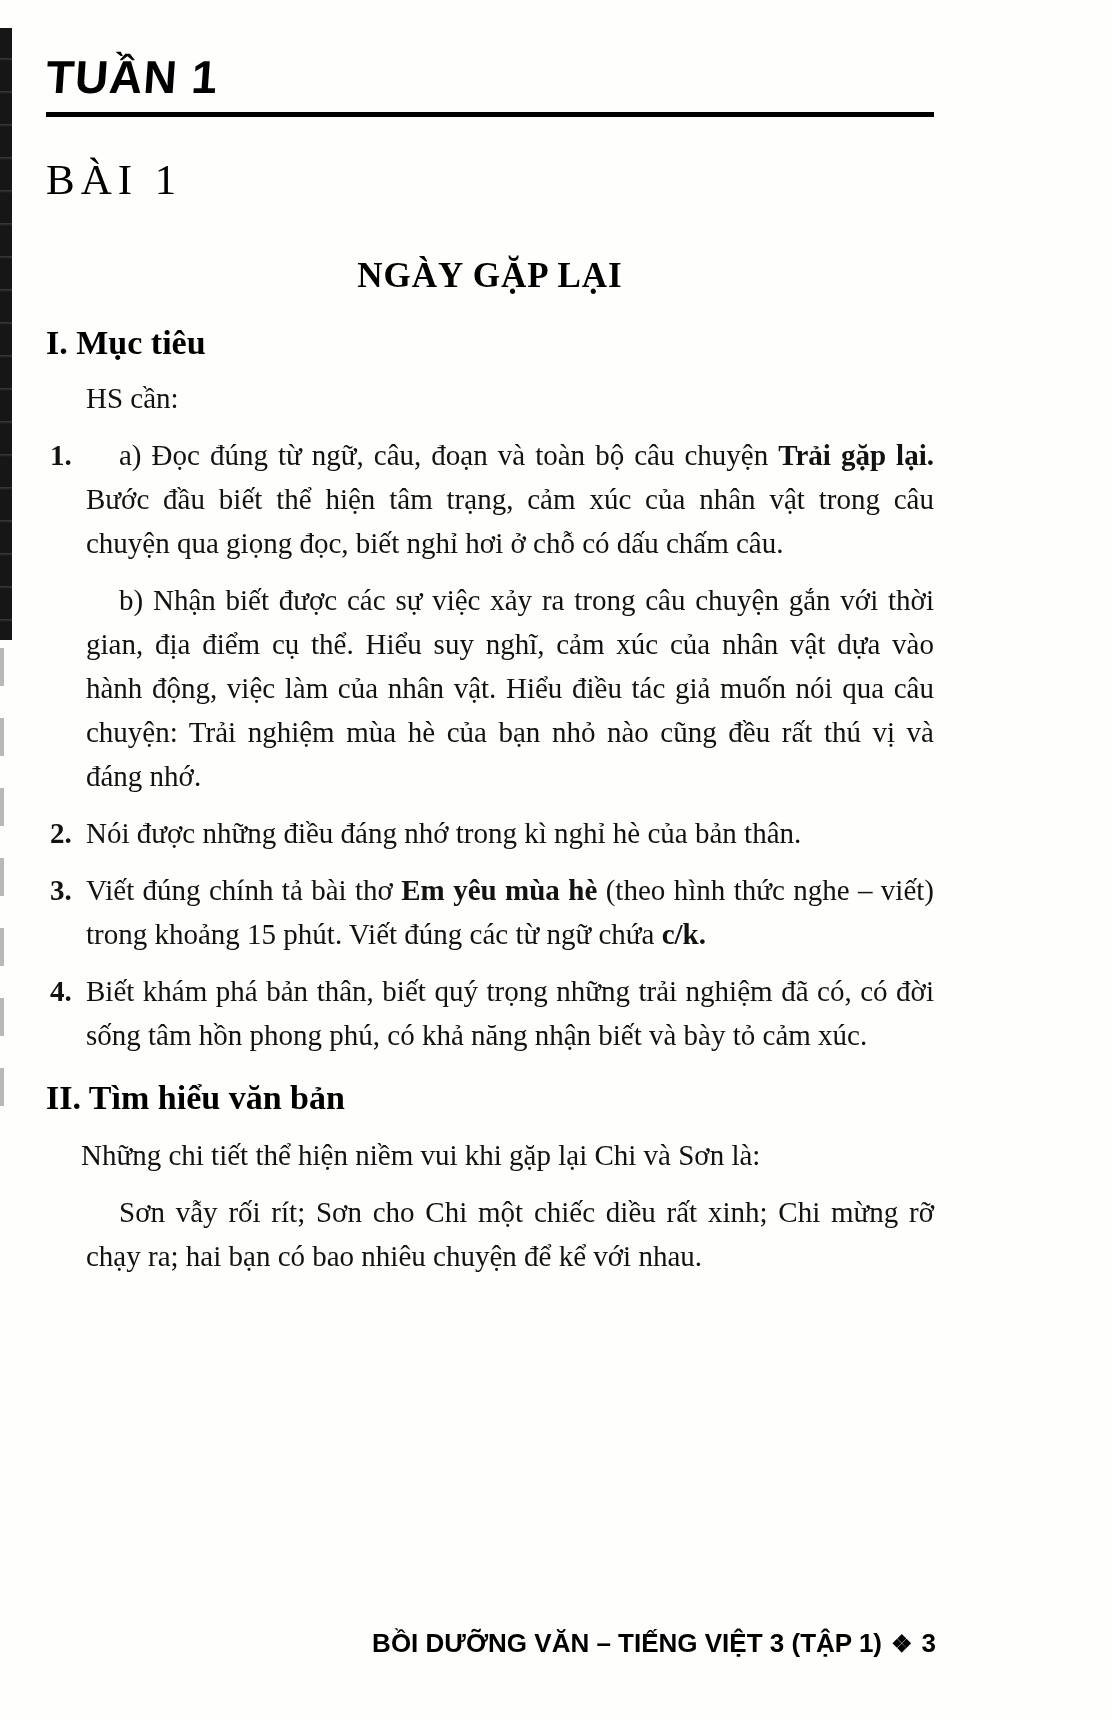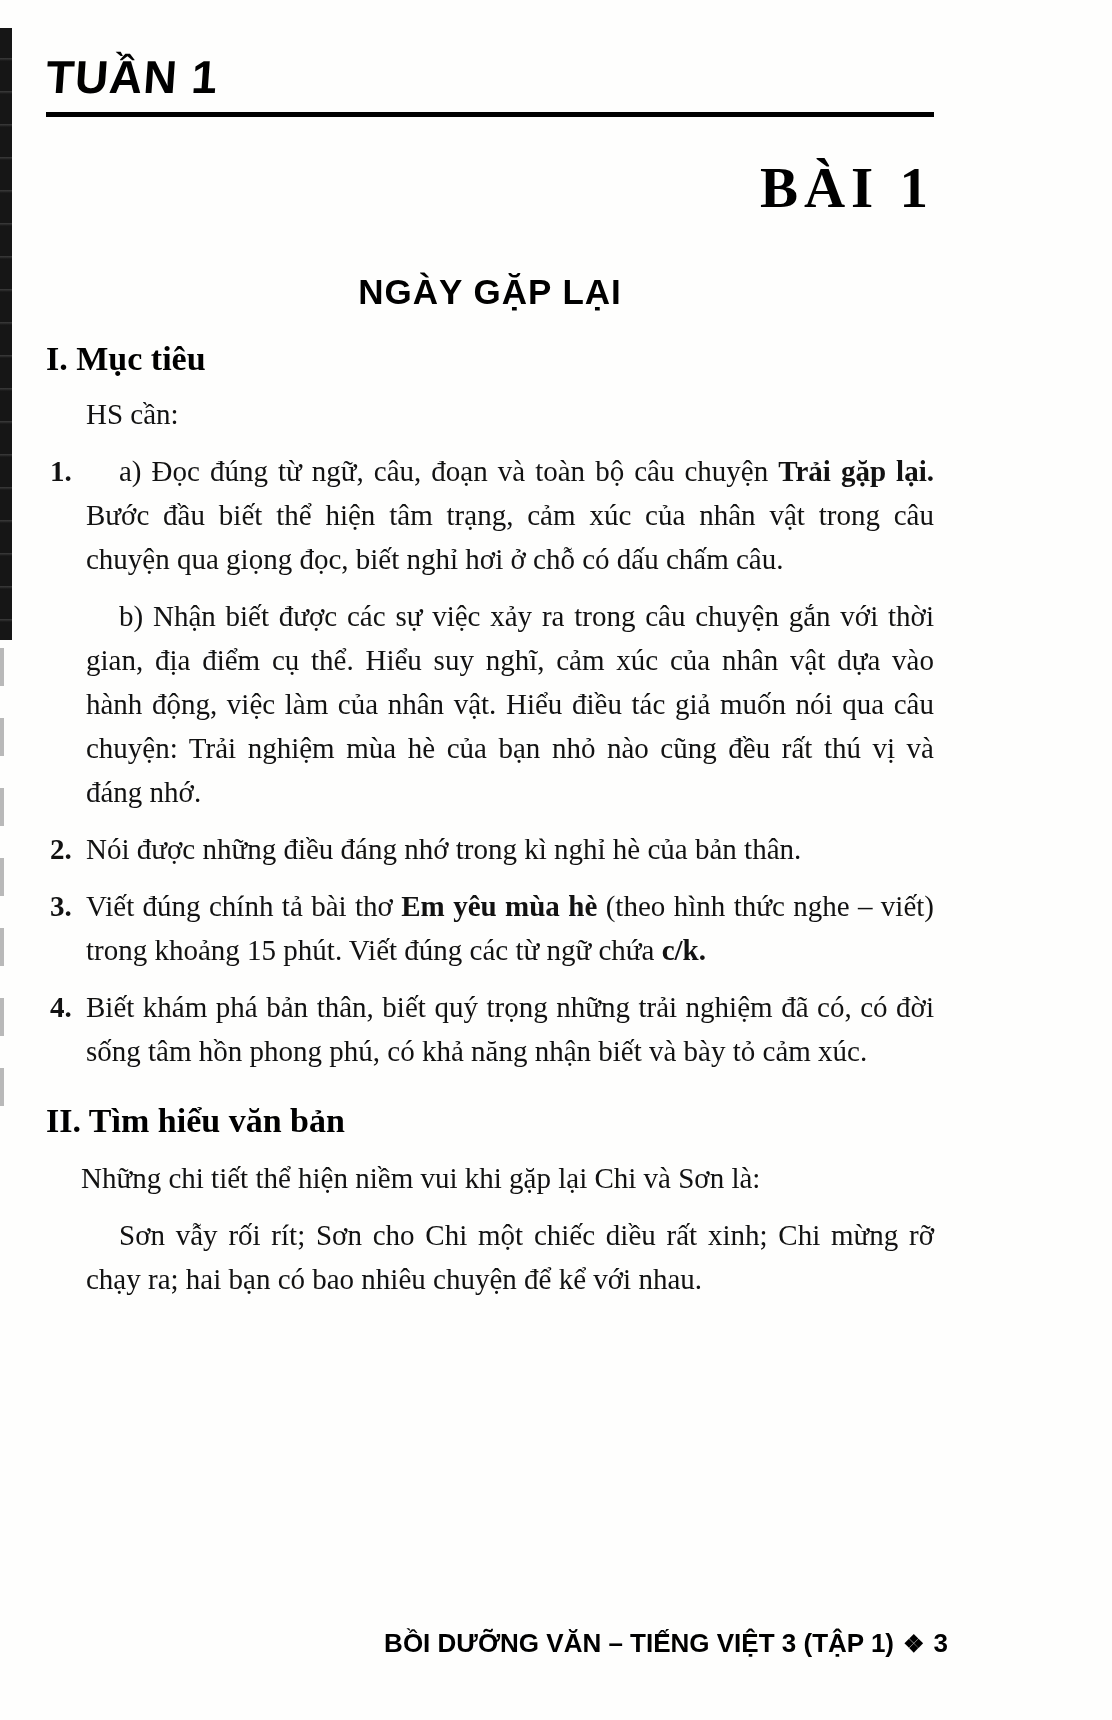--- a/index.html
+++ b/index.html
@@ -37,42 +37,42 @@
     font-family: "Liberation Sans", sans-serif;
     font-weight: 900;
     font-size: 46px;
     letter-spacing: 1px;
     transform: skewX(-4deg);
     color: #000;
   }
   .rule { height: 5px; background: #000; margin-top: 8px; }
   .lesson-title {
     margin: 38px 0 0;
-    text-align: right;
-    font-size: 57px;
-    font-weight: bold;
+    text-align: left;
+    font-size: 43px;
+    font-weight: normal;
     letter-spacing: 6px;
     color: #000;
   }
   .story-title {
     margin: 52px 0 0;
     text-align: center;
-    font-family: Liberation Sans, sans-serif;
+    font-family: Liberation Serif, serif;
     font-size: 35px;
     font-weight: bold;
     letter-spacing: 1px;
     color: #000;
   }
   .sec-heading {
     margin: 28px 0 0;
     font-size: 34px;
     font-weight: bold;
     color: #000;
   }
-  .sec-heading.second { margin-top: 29px; }
+  .sec-heading.second { margin-top: 22px; }
   p { margin: 0; }
   .bodytext {
     font-size: 29px;
     line-height: 44px;
     text-align: justify;
   }
   .intro { margin: 14px 0 0 40px; }
   .item {
     position: relative;
     padding-left: 40px;
@@ -87,21 +87,21 @@
   .indent-first { text-indent: 33px; }
   .hang {
     padding-left: 40px;
     text-indent: -40px;
     margin-top: 18px;
   }
   .answer-intro { margin: 16px 0 0 35px; }
   .footer {
     position: absolute;
     top: 1628px;
-    left: 60px;
+    left: 48px;
     width: 888px;
     text-align: right;
     font-family: "Liberation Sans", sans-serif;
     font-weight: bold;
     font-size: 26px;
     color: #000;
   }
   .footer .diamond { margin: 0 9px; font-size: 24px; }
   .rich b, .num { font-weight: bold; }
 </style>

